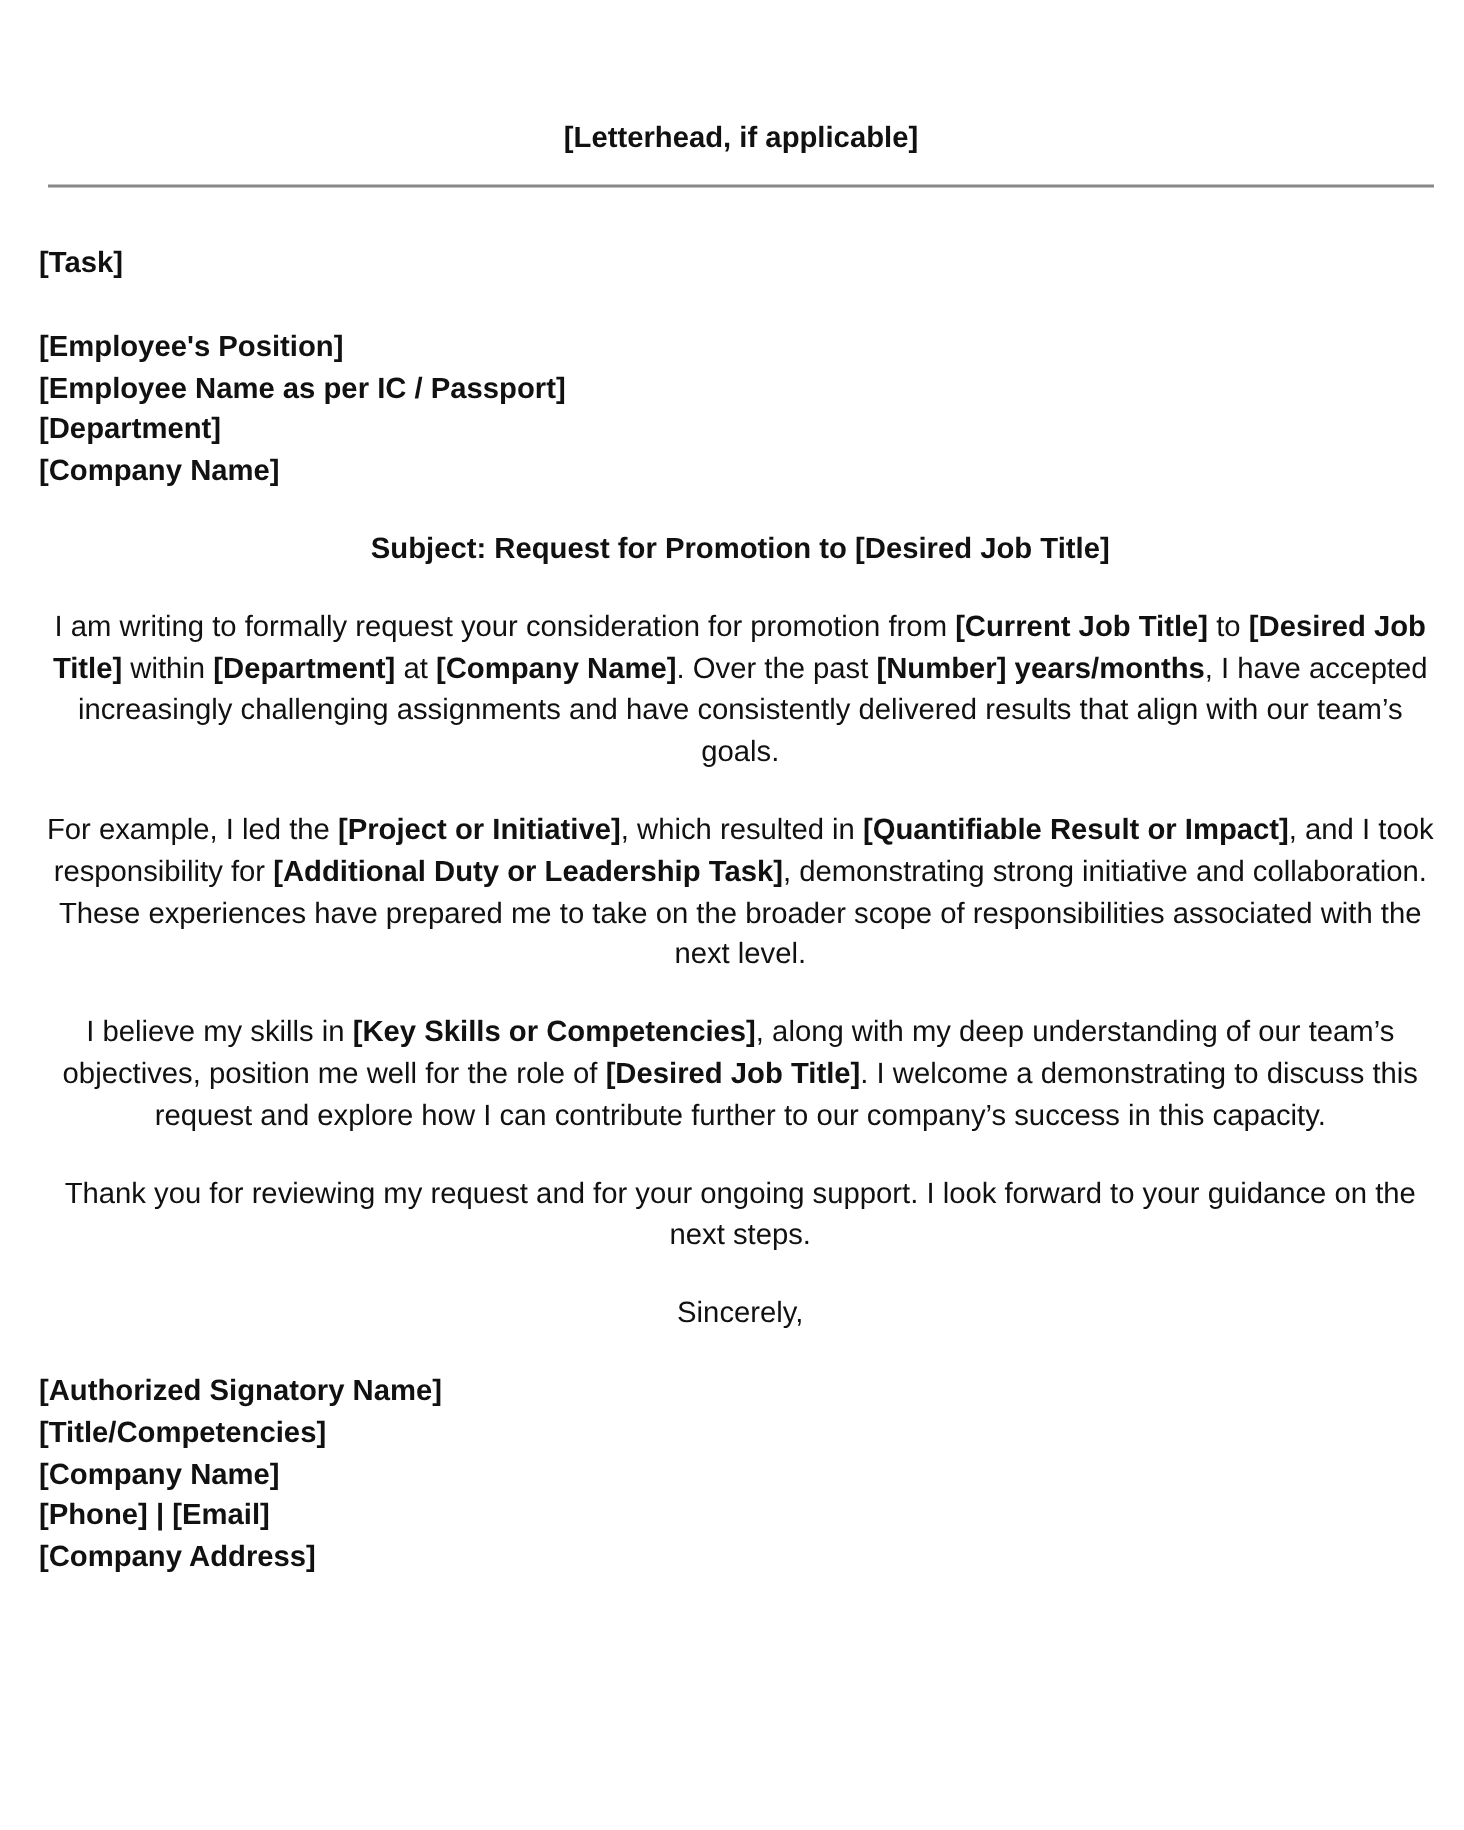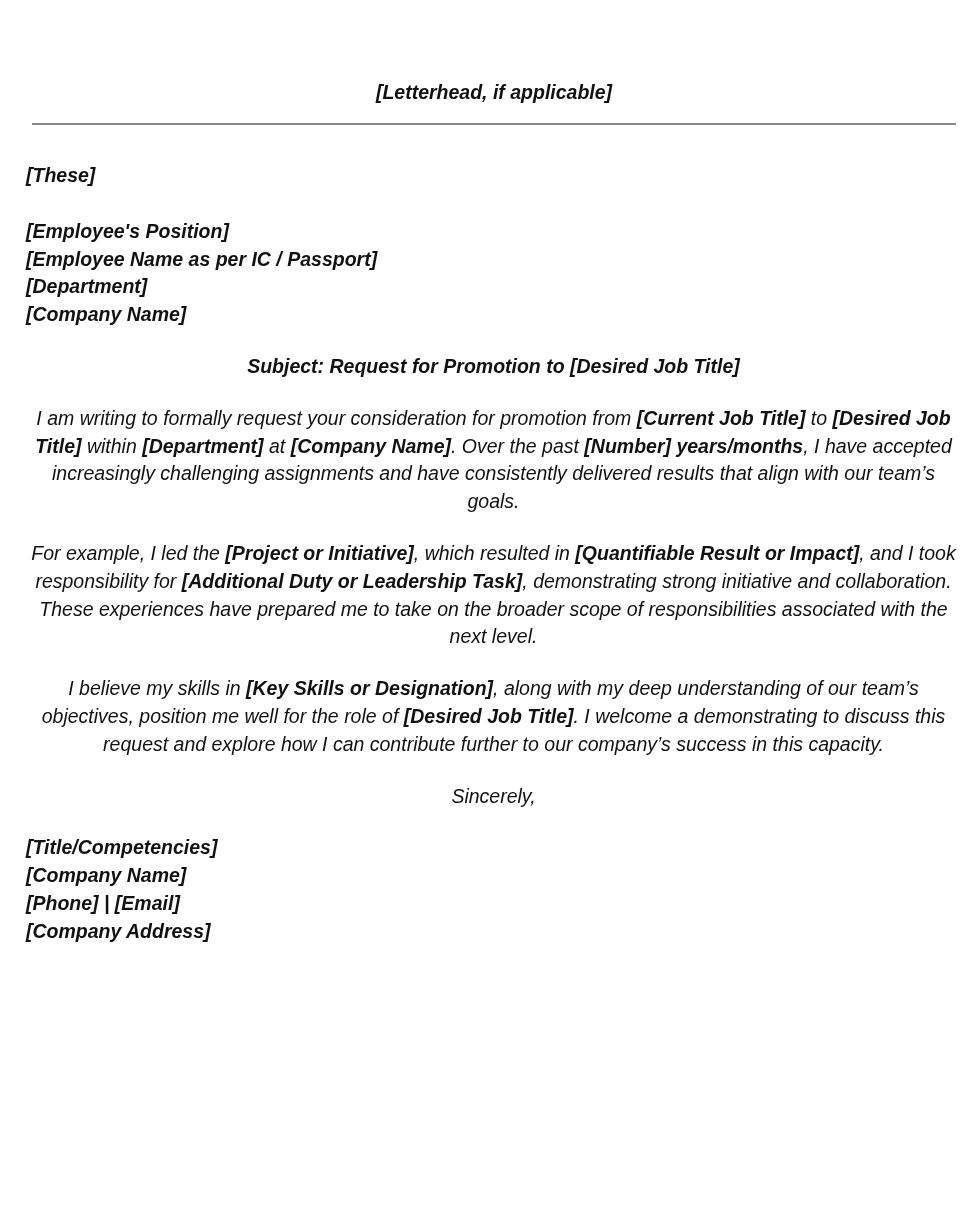--- a/index.html
+++ b/index.html
@@ -16,21 +16,20 @@
       color: #111111;
       font-size: 19.5px;
       line-height: 27.8px;
     }
     .page {
       position: absolute;
       left: 0;
       top: 0;
       width: 864px;
       height: 1220px;
-      font-style: italic;
     }
     .letterhead {
       position: absolute;
       top: 78px;
       left: 32px;
       width: 924px;
       text-align: center;
       font-weight: bold;
       font-size: 19.5px;
       line-height: 28px;
@@ -73,43 +72,45 @@
 <body>
 
 <div class="page">
 
   <h1 class="letterhead">[Letterhead, if applicable]</h1>
   <hr class="rule">
 
   <div class="body">
 
     <div class="block bold gap-date">
-      <span class="line">[These]</span>
+      <span class="line">[Task]</span>
     </div>
 
     <div class="block bold">
       <span class="line">[Employee's Position]</span>
       <span class="line">[Employee Name as per IC / Passport]</span>
       <span class="line">[Department]</span>
       <span class="line">[Company Name]</span>
     </div>
 
     <p class="bold">Subject: Request for Promotion to [Desired Job Title]</p>
 
 
     <p><span>I am writing to formally request your consideration for promotion from </span><span class="bold">[Current Job Title]</span><span> to </span><span class="bold">[Desired Job Title]</span><span> within </span><span class="bold">[Department]</span><span> at </span><span class="bold">[Company Name]</span><span>. Over the past </span><span class="bold">[Number] years/months</span><span>, I have accepted increasingly challenging assignments and have consistently delivered results that align with our team’s goals.</span></p>
 
     <p><span>For example, I led the </span><span class="bold">[Project or Initiative]</span><span>, which resulted in </span><span class="bold">[Quantifiable Result or Impact]</span><span>, and I took responsibility for </span><span class="bold">[Additional Duty or Leadership Task]</span><span>, demonstrating strong initiative and collaboration. These experiences have prepared me to take on the broader scope of responsibilities associated with the next level.</span></p>
 
-    <p><span>I believe my skills in </span><span class="bold">[Key Skills or Designation]</span><span>, along with my deep understanding of our team’s objectives, position me well for the role of </span><span class="bold">[Desired Job Title]</span><span>. I welcome a demonstrating to discuss this request and explore how I can contribute further to our company’s success in this capacity.</span></p>
+    <p><span>I believe my skills in </span><span class="bold">[Key Skills or Competencies]</span><span>, along with my deep understanding of our team’s objectives, position me well for the role of </span><span class="bold">[Desired Job Title]</span><span>. I welcome a demonstrating to discuss this request and explore how I can contribute further to our company’s success in this capacity.</span></p>
 
+    <p>Thank you for reviewing my request and for your ongoing support. I look forward to your guidance on the next steps.</p>
 
     <p>Sincerely,</p>
 
     <div class="block bold">
+      <span class="line">[Authorized Signatory Name]</span>
       <span class="line">[Title/Competencies]</span>
       <span class="line">[Company Name]</span>
       <span class="line">[Phone] | [Email]</span>
       <span class="line">[Company Address]</span>
     </div>
 
   </div>
 </div>
 
 </body></html>

